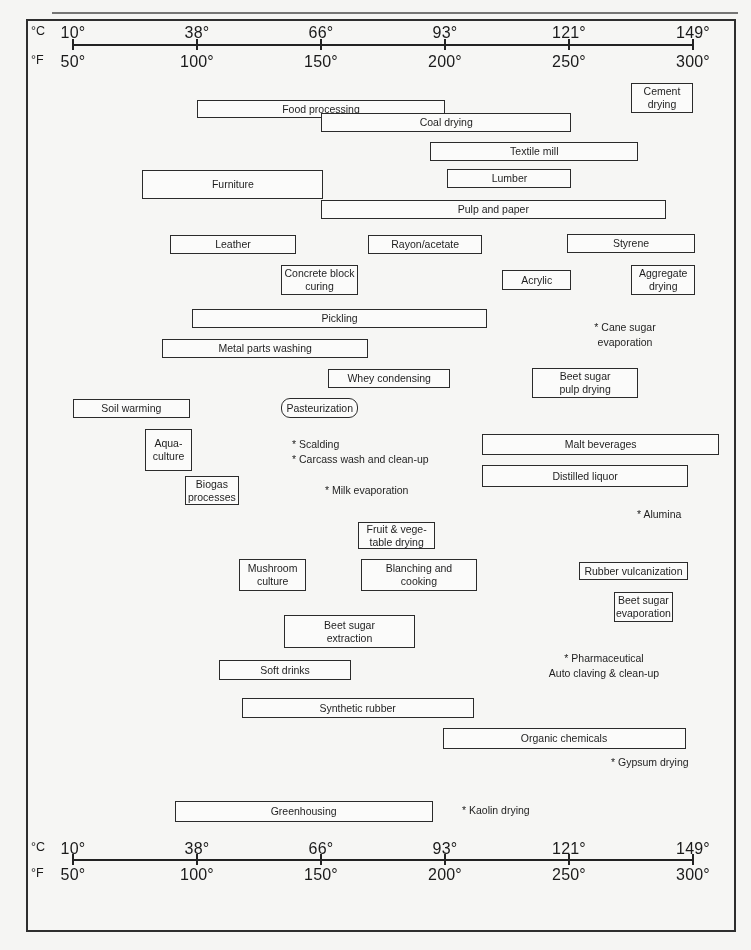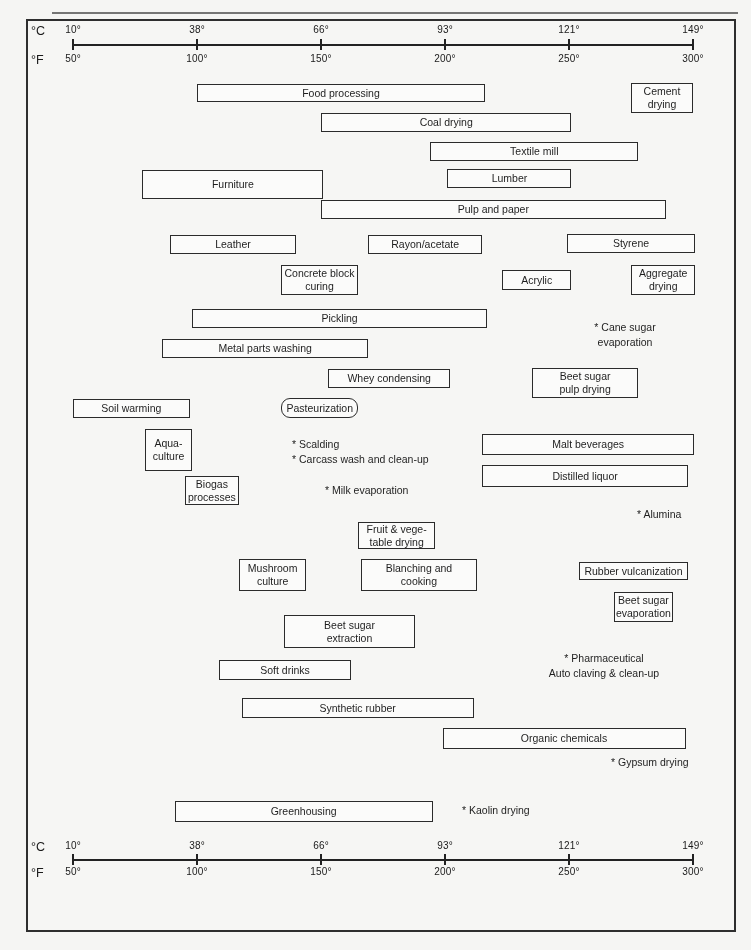--- a/index.html
+++ b/index.html
@@ -19,21 +19,21 @@
   .frame{
     position:absolute;left:26px;top:19px;width:710px;height:913px;
     border:2px solid #2e2e2e;
     box-sizing:border-box;
     background:#f6f6f4;
   }
   .axis-line{position:absolute;height:2px;background:#222;}
   .tick-mark{position:absolute;width:2px;height:11px;background:#222;}
   .tick-label{
     position:absolute;transform:translateX(-50%);
-    font-size:10px;letter-spacing:.2px;white-space:nowrap;color:#1a1a1a;
+    font-size:16px;letter-spacing:.2px;white-space:nowrap;color:#1a1a1a;
   }
   .unit-label{
     position:absolute;font-size:12.5px;color:#1a1a1a;white-space:nowrap;
   }
   .range-box{
     position:absolute;
     border:1.6px solid #2b2b2b;
     background:#fbfbfa;
     box-sizing:border-box;
     display:flex;align-items:center;justify-content:center;
@@ -76,21 +76,21 @@
       <div class="tick-label" style="left: 445px; top: 24px;">93°</div>
       <div class="tick-label" style="left: 445px; top: 53px;">200°</div>
       <div class="tick-mark" style="left: 568px; top: 39px;"></div>
       <div class="tick-label" style="left: 569px; top: 24px;">121°</div>
       <div class="tick-label" style="left: 569px; top: 53px;">250°</div>
       <div class="tick-mark" style="left: 692px; top: 39px;"></div>
       <div class="tick-label" style="left: 693px; top: 24px;">149°</div>
       <div class="tick-label" style="left: 693px; top: 53px;">300°</div>
     </div>
   <div id="chart-area">
-      <div class="range-box" style="left: 197px; top: 84px; width: 288px; height: 18px;">Food processing</div>
+      <div class="range-box" style="left: 197px; top: 100px; width: 248px; height: 18px;">Food processing</div>
       <div class="range-box" style="left: 631px; top: 83px; width: 62px; height: 30px;">Cement
 drying</div>
       <div class="range-box" style="left: 321px; top: 113px; width: 250.48px; height: 19px;">Coal drying</div>
       <div class="range-box" style="left: 430.12px; top: 142px; width: 208.32px; height: 19px;">Textile mill</div>
       <div class="range-box" style="left: 142.44px; top: 170px; width: 181.04px; height: 29px;">Furniture</div>
       <div class="range-box" style="left: 447.48px; top: 169px; width: 124px; height: 19px;">Lumber</div>
       <div class="range-box" style="left: 321px; top: 200px; width: 344.72px; height: 19px;">Pulp and paper</div>
       <div class="range-box" style="left: 169.72px; top: 235px; width: 126.48px; height: 19px;">Leather</div>
       <div class="range-box" style="left: 368.12px; top: 235px; width: 114.08px; height: 19px;">Rayon/acetate</div>
       <div class="range-box" style="left: 566.52px; top: 234px; width: 128.96px; height: 19px;">Styrene</div>
@@ -101,21 +101,21 @@
 drying</div>
       <div class="range-box" style="left: 192.04px; top: 309px; width: 295.12px; height: 19px;">Pickling</div>
       <div class="range-box" style="left: 162.28px; top: 339px; width: 205.84px; height: 19px;">Metal parts washing</div>
       <div class="range-box" style="left: 328.44px; top: 369px; width: 121.52px; height: 19px;">Whey condensing</div>
       <div class="range-box" style="left: 531.8px; top: 368px; width: 106.64px; height: 30px;">Beet sugar
 pulp drying</div>
       <div class="range-box" style="left: 73px; top: 399px; width: 116.56px; height: 19px;">Soil warming</div>
       <div class="range-box" style="left: 281.32px; top: 398px; width: 76.88px; height: 20px; border-radius: 9px;">Pasteurization</div>
       <div class="range-box" style="left: 144.92px; top: 429px; width: 47.12px; height: 42px;">Aqua-
 culture</div>
-      <div class="range-box" style="left: 482.2px; top: 434px; width: 212px; height: 21px;">Malt beverages</div>
+      <div class="range-box" style="left: 482.2px; top: 434px; width: 237px; height: 21px;">Malt beverages</div>
       <div class="range-box" style="left: 482.2px; top: 465px; width: 205.84px; height: 22px;">Distilled liquor</div>
       <div class="range-box" style="left: 184.6px; top: 476px; width: 54.56px; height: 29px;">Biogas
 processes</div>
       <div class="range-box" style="left: 358.2px; top: 522px; width: 76.88px; height: 27px;">Fruit &amp; vege-
 table drying</div>
       <div class="range-box" style="left: 239.16px; top: 559px; width: 66.96px; height: 32px;">Mushroom
 culture</div>
       <div class="range-box" style="left: 360.68px; top: 559px; width: 116.56px; height: 32px;">Blanching and
 cooking</div>
       <div class="range-box" style="left: 578.92px; top: 562px; width: 109.12px; height: 18px;">Rubber vulcanization</div>

